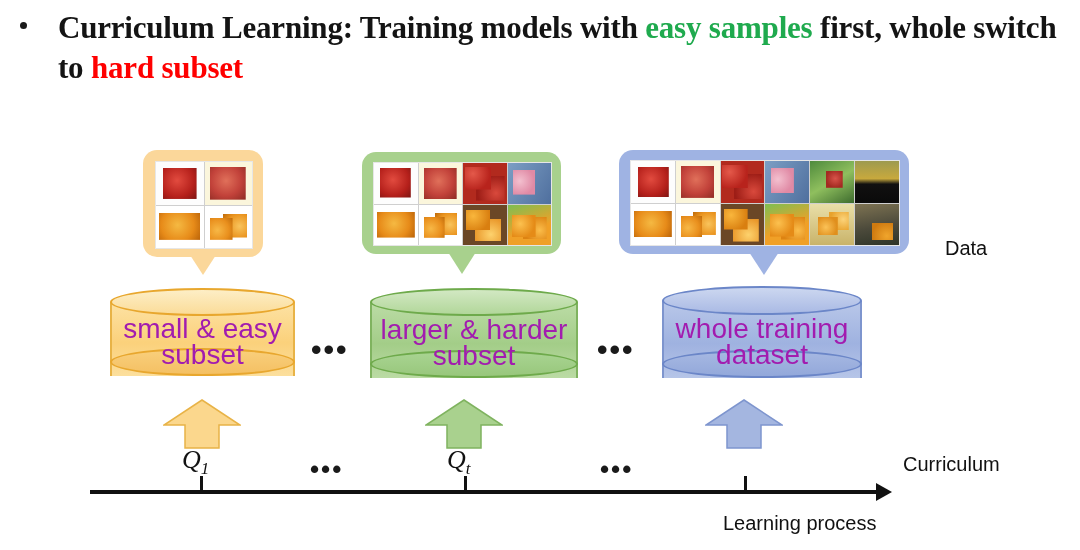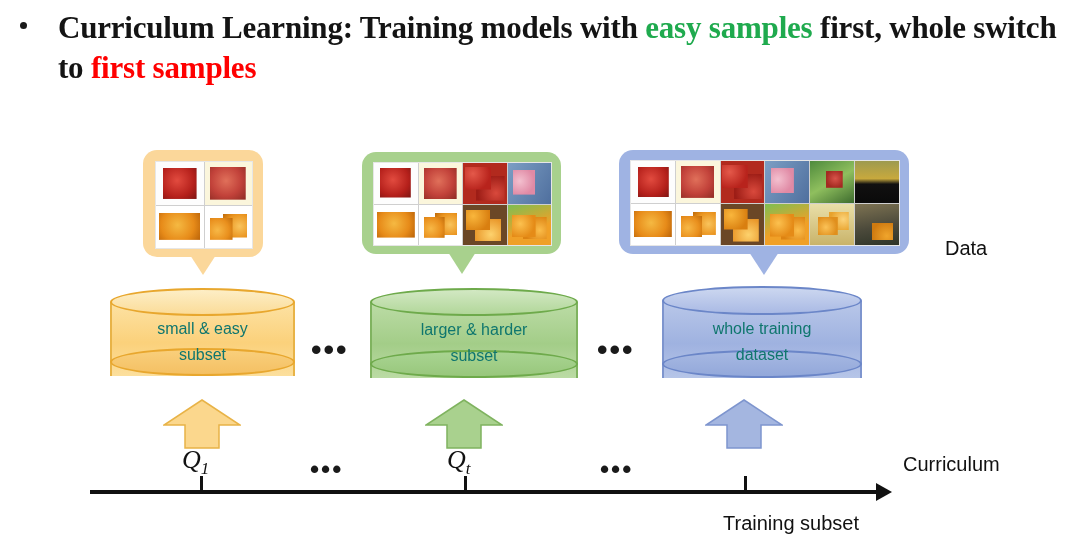--- a/index.html
+++ b/index.html
@@ -40,21 +40,21 @@
   .tail{position:absolute;width:0;height:0;}
 
   
   .cyl{position:absolute;}
   .cyl .body{position:absolute;left:0;right:0;box-sizing:border-box;}
   .cyl .top{position:absolute;left:0;right:0;border-radius:50%;box-sizing:border-box;}
   .cyl .btm{position:absolute;left:0;right:0;border-radius:50%;box-sizing:border-box;}
   .cyl .label{
     position:absolute;left:0;right:0;text-align:center;
     font-family:"Liberation Sans", sans-serif;
-    font-size:16px;line-height:26px;color:#0f766e;
+    font-size:28px;line-height:26px;color:#a21caf;
     z-index:5;
   }
 
   
   .dots{
     position:absolute;font-family:"Liberation Sans", sans-serif;
     font-size:30px;font-weight:bold;color:#1a1a1a;letter-spacing:2px;
     line-height:1;
   }
 
@@ -83,21 +83,21 @@
   }
 </style>
 </head>
 <body>
 
 <div id="stage">
 
   <div class="bullet-row">
     <span class="bullet-dot"></span>
     <div class="title-text">
-      <span>Curriculum Learning: Training models with </span><span class="hl-green">easy samples</span><span> first, whole switch to </span><span class="hl-red">first samples</span>
+      <span>Curriculum Learning: Training models with </span><span class="hl-green">easy samples</span><span> first, whole switch to </span><span class="hl-red">hard subset</span>
     </div>
   </div>
 
   <div class="bubble" style="left:143px;top:150px;width:120px;height:107px;background:#fbd79a;">
     <div class="grid" style="left:12px;top:11px;width:96px;height:86px;grid-template-columns:repeat(2,1fr);grid-template-rows:repeat(2,1fr);">
       <div class="cellimg" style="background:radial-gradient(circle at 42% 40%, #e24b3f 0%, #b5201b 62%, #7d1512 100%), #ffffff;background-size:70% 72%;background-repeat:no-repeat;background-position:center;background-color:#fdfdfd;"></div>
       <div class="cellimg" style="background:radial-gradient(circle at 45% 42%, #e0705a 0%, #c2423a 55%, #8e2b23 100%) no-repeat center/76% 76%, #fbf6dc;"></div>
       <div class="cellimg" style="background:radial-gradient(circle at 45% 45%, #f5b942 0%, #e78b19 60%, #b96208 100%) no-repeat center/86% 64%, #ffffff;"></div>
       <div class="cellimg" style="background:radial-gradient(circle at 33% 56%, #f7b846 0%, #e98f1d 60%, #c06c0a 100%) no-repeat 22% 62%/48% 52%, radial-gradient(circle at 68% 52%, #f9c45c 0%, #ea941f 60%, #bf6a09 100%) no-repeat 80% 45%/52% 56%, #ffffff;"></div>
     </div>
@@ -191,15 +191,15 @@
   </div>
   <div class="qlabel" style="left:447px;top:445px;">
     <span>Q</span><sub>t</sub>
   </div>
 
   <div class="dots" style="left:310px;top:456px;font-size:26px;">•••</div>
   <div class="dots" style="left:600px;top:456px;font-size:26px;">•••</div>
 
   <div class="sidelabel" style="left:945px;top:237px;">Data</div>
   <div class="sidelabel" style="left:903px;top:453px;">Curriculum</div>
-  <div class="undertext" style="left:723px;top:512px;">Training subset</div>
+  <div class="undertext" style="left:723px;top:512px;">Learning process</div>
 
 </div>
 
 </body></html>

